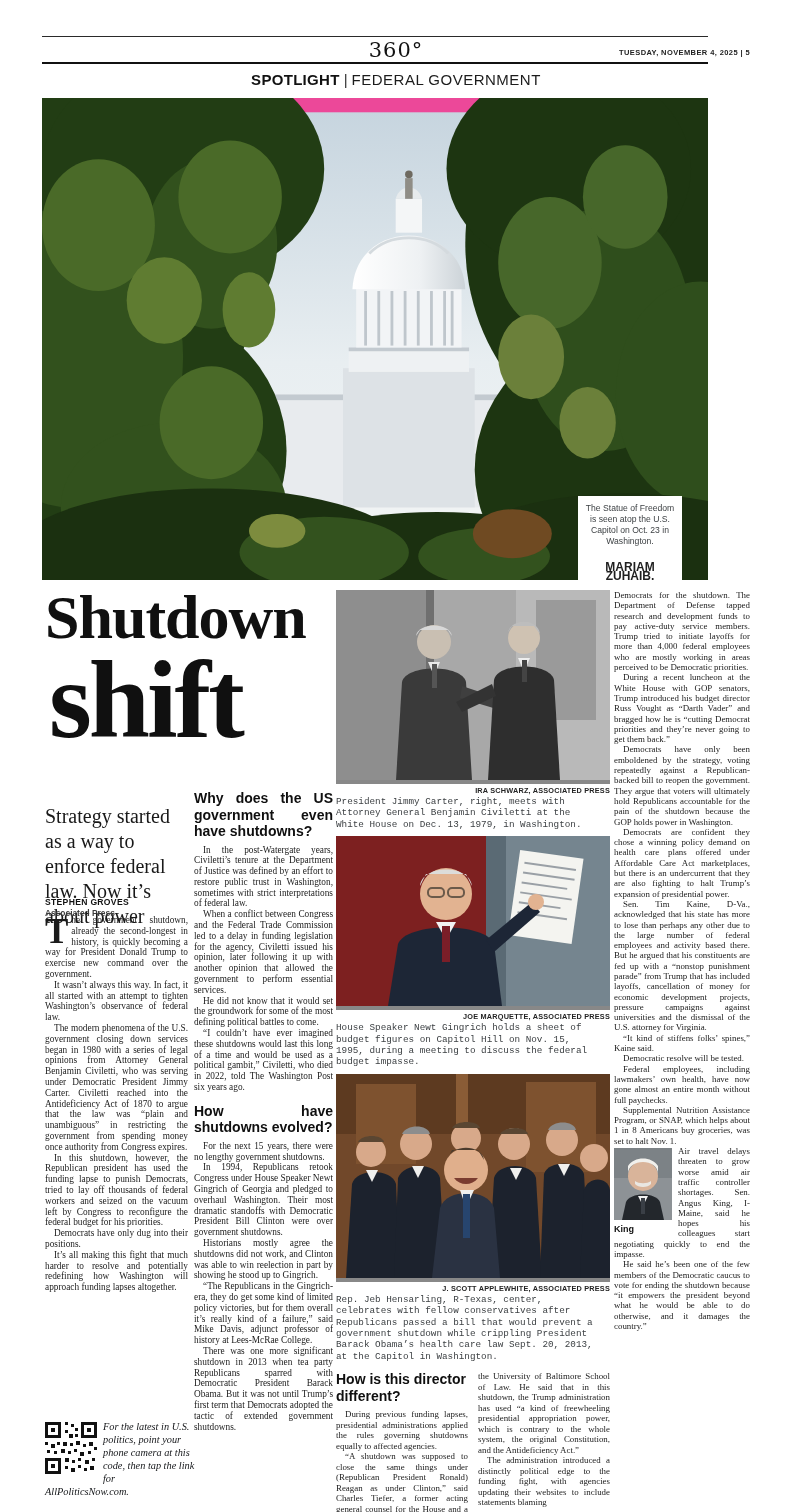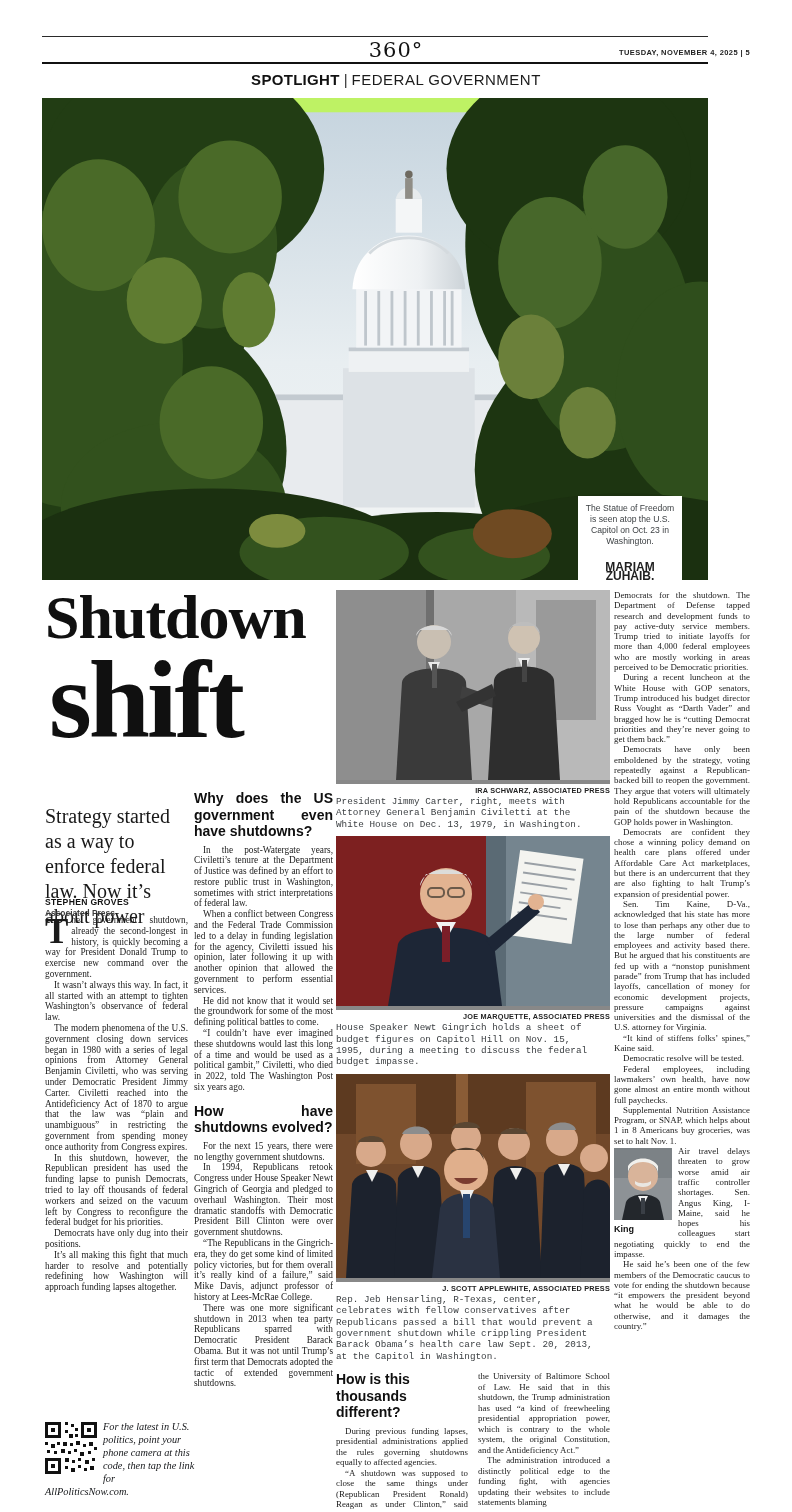--- a/index.html
+++ b/index.html
@@ -12,21 +12,21 @@
   .masthead { position:absolute; left:0; right:0; top:38px; text-align:center; }
   .masthead span { background:#fff; padding:0 14px; font-family:"DejaVu Serif", serif; font-size:21px; letter-spacing:1px; color:#111; }
   .folio { position:absolute; right:42px; top:48px; font-family:"Liberation Sans", sans-serif; font-size:7.5px; font-weight:bold; letter-spacing:.4px; color:#222; }
   .rule-mid { position:absolute; left:42px; top:62px; width:666px; height:2px; background:#111; }
   .section-line { position:absolute; left:0; right:0; top:71px; text-align:center; font-family:"Liberation Sans", sans-serif; font-size:15px; color:#111; }
   .section-line .sec { font-weight:bold; letter-spacing:.3px; }
   .section-line .bar { color:#333; padding:0 4px; font-weight:normal; }
   .section-line .topic { font-weight:normal; letter-spacing:.5px; color:#1c1c1c; }
 
   
-  .hero { position:absolute; left:42px; top:98px; width:666px; height:482px; overflow:hidden; background:#bef264; }
+  .hero { position:absolute; left:42px; top:98px; width:666px; height:482px; overflow:hidden; background:#ec4899; }
   .hero svg { display:block; }
   .hero-cap { position:absolute; right:26px; top:398px; width:104px; background:#fff; padding:7px 6px 6px;
               font-family:"Liberation Sans", sans-serif; text-align:center; }
   .hero-cap .cap { font-size:8.6px; line-height:11px; color:#3d4144; }
   .hero-cap .cred { margin-top:16px; font-size:12px; line-height:9px; font-weight:bold; color:#1f1f1f; }
 
   
   .headline { position:absolute; left:45px; top:584px; width:292px; font-weight:bold; color:#101010; }
   .headline .l1 { font-size:62px; line-height:66px; letter-spacing:-1px; }
   .headline .l2 { font-size:110px; line-height:100px; letter-spacing:-3px; margin-left:4px; }
@@ -255,20 +255,21 @@
 
   <div class="col2 bodycol">
     <div class="subhead">Why does the US government even have shutdowns?</div>
     <p>In the post-Watergate years, Civiletti’s tenure at the Department of Justice was defined by an effort to restore public trust in Washington, sometimes with strict interpretations of federal law.</p>
     <p>When a conflict between Congress and the Federal Trade Commission led to a delay in funding legislation for the agency, Civiletti issued his opinion, later following it up with another opinion that allowed the government to perform essential services.</p>
     <p>He did not know that it would set the groundwork for some of the most defining political battles to come.</p>
     <p>“I couldn’t have ever imagined these shutdowns would last this long of a time and would be used as a political gambit,” Civiletti, who died in 2022, told The Washington Post six years ago.</p>
     <div class="subhead mt">How have shutdowns evolved?</div>
     <p>For the next 15 years, there were no lengthy government shutdowns.</p>
     <p>In 1994, Republicans retook Congress under House Speaker Newt Gingrich of Georgia and pledged to overhaul Washington. Their most dramatic standoffs with Democratic President Bill Clinton were over government shutdowns.</p>
+    <p>Historians mostly agree the shutdowns did not work, and Clinton was able to win reelection in part by showing he stood up to Gingrich.</p>
     <p>“The Republicans in the Gingrich-era, they do get some kind of limited policy victories, but for them overall it’s really kind of a failure,” said Mike Davis, adjunct professor of history at Lees-McRae College.</p>
     <p>There was one more significant shutdown in 2013 when tea party Republicans sparred with Democratic President Barack Obama. But it was not until Trump’s first term that Democrats adopted the tactic of extended government shutdowns.</p>
   </div>
 
   <div class="mid">
 
     <div class="photo">
       <svg width="274" height="190" viewBox="0 0 274 190">
         <rect width="274" height="190" fill="#a8a8a8"></rect>
         <rect x="0" y="0" width="90" height="190" fill="#8e8e8e"></rect>
@@ -372,21 +373,21 @@
             <path d="M174,94 L180,106 L186,94 Z"></path>
             <path d="M222,90 L228,102 L234,90 Z"></path>
           </g>
       </svg>
     </div>
     <div class="credit">J. SCOTT APPLEWHITE, ASSOCIATED PRESS</div>
     <div class="caption">Rep. Jeb Hensarling, R-Texas, center, celebrates with fellow conservatives after Republicans passed a bill that would prevent a government shutdown while crippling President Barack Obama’s health care law Sept. 20, 2013, at the Capitol in Washington.</div>
 
     <div class="howdiff">
       <div class="hcol">
-        <div class="subhead">How is this thousands different?</div>
+        <div class="subhead">How is this director different?</div>
         <div class="bodycol">
           <p>During previous funding lapses, presidential administrations applied the rules governing shutdowns equally to affected agencies.</p>
           <p>“A shutdown was supposed to close the same things under (Republican President Ronald) Reagan as under Clinton,” said Charles Tiefer, a former acting general counsel for the House and a professor emeritus at</p>
         </div>
       </div>
       <div class="hcol">
         <div class="bodycol">
           <p class="noind">the University of Baltimore School of Law. He said that in this shutdown, the Trump administration has used “a kind of freewheeling presidential appropriation power, which is contrary to the whole system, the original Constitution, and the Antideficiency Act.”</p>
           <p>The administration introduced a distinctly political edge to the funding fight, with agencies updating their websites to include statements blaming</p>
         </div>

